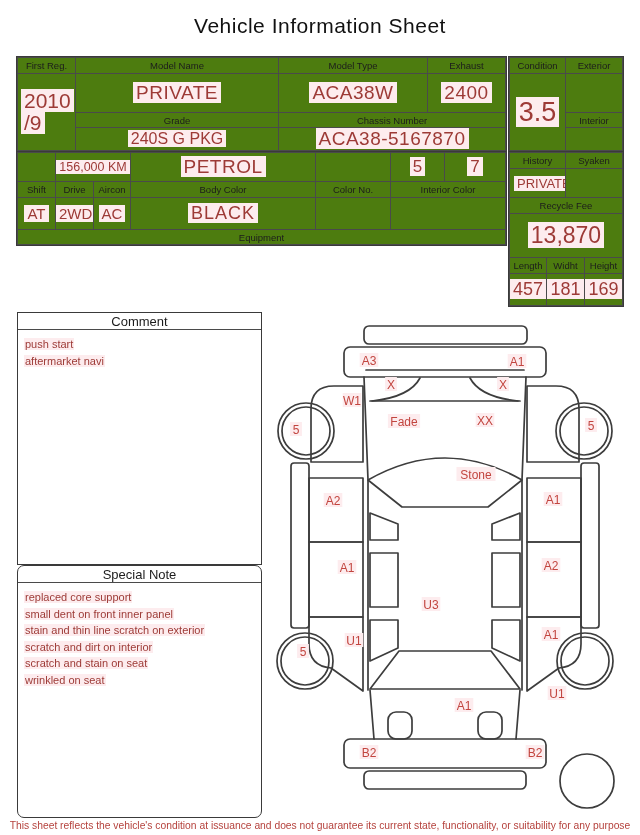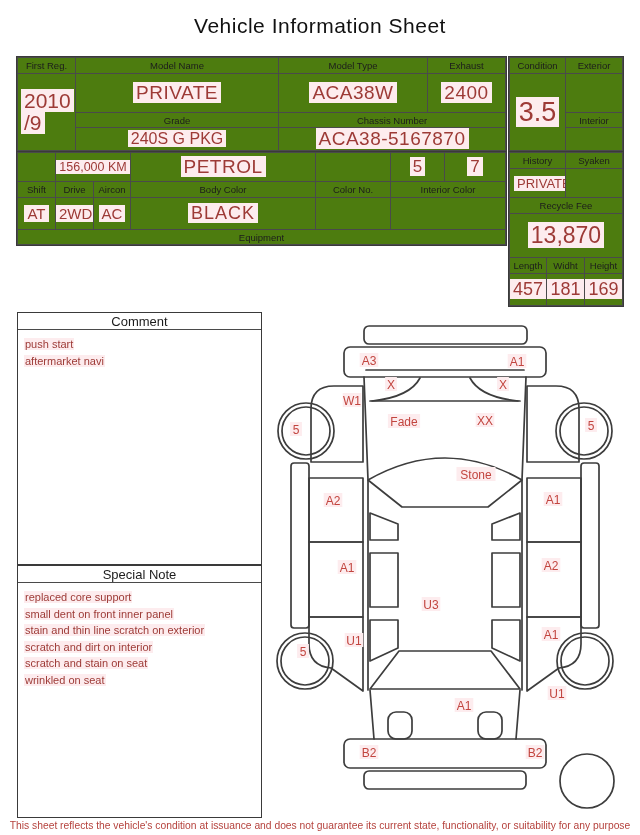--- a/index.html
+++ b/index.html
@@ -183,21 +183,21 @@
     </table>
 
   <div class="box" style="left:17px;top:312px;width:245px;height:253px;">
     <div class="boxhdr">Comment</div>
     <div class="boxbody">
         <div class="note-line"><span class="hl">push start</span></div>
         <div class="note-line"><span class="hl">aftermarket navi</span></div>
       </div>
   </div>
 
-  <div class="box" style="left:17px;top:565px;width:245px;height:253px;">
+  <div class="box" style="left:17px;top:565px;width:245px;height:253px;border-radius:7px;">
     <div class="boxhdr">Special Note</div>
     <div class="boxbody">
         <div class="note-line"><span class="hl">replaced core support</span></div>
         <div class="note-line"><span class="hl">small dent on front inner panel</span></div>
         <div class="note-line"><span class="hl">stain and thin line scratch on exterior</span></div>
         <div class="note-line"><span class="hl">scratch and dirt on interior</span></div>
         <div class="note-line"><span class="hl">scratch and stain on seat</span></div>
         <div class="note-line"><span class="hl">wrinkled on seat</span></div>
       </div>
   </div>

